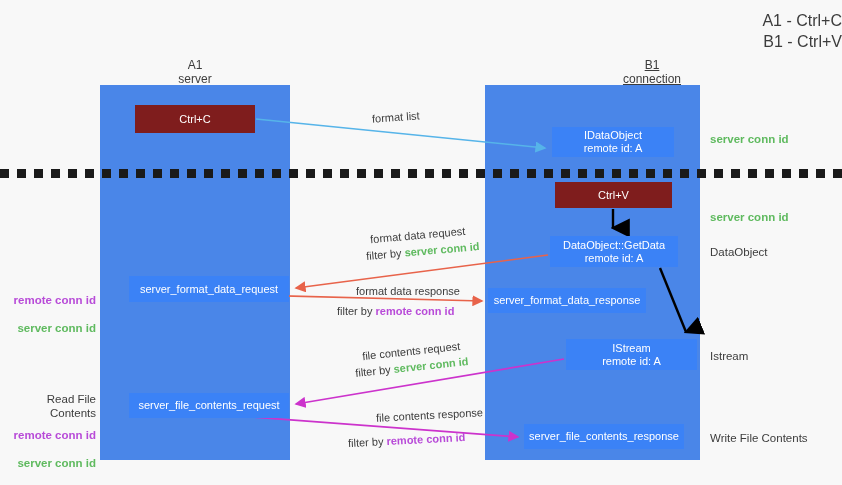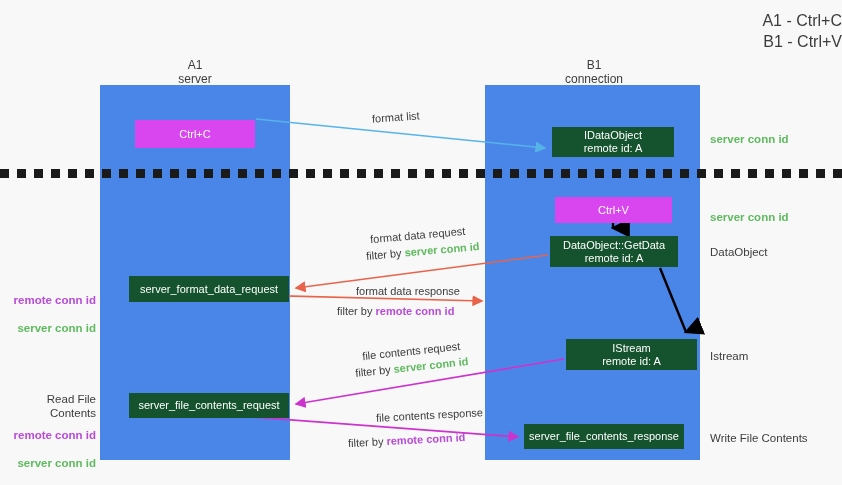--- a/index.html
+++ b/index.html
@@ -36,43 +36,43 @@
 
   
   .lane-header {
     text-align: center;
     font-size: 12px;
     line-height: 14px;
     color: #3c3c3c;
     white-space: pre-line;
   }
   #lane-header-a1 { left: 130px; top: 58px; width: 130px; }
-  #lane-header-b1 { left: 529px; top: 58px; width: 130px; }
+  #lane-header-b1 { left: 587px; top: 58px; width: 130px; text-decoration: underline; }
 
   
   .lane-body { background: #4a86e8; }
   #lane-a1 { left: 100px; top: 85px; width: 190px; height: 375px; }
   #lane-b1 { left: 485px; top: 85px; width: 215px; height: 375px; }
 
   
   .box {
     box-sizing: border-box;
     display: flex;
     flex-direction: column;
     align-items: center;
     justify-content: center;
     color: #ffffff;
     font-size: 11px;
     line-height: 13px;
     text-align: center;
     white-space: pre-line;
     padding: 2px 4px;
   }
-  .box.green  { background: #d946ef; margin-top: 15px; }
-  .box.orange { background: #14532d; text-align: center; }
+  .box.green  { background: #7f1d1d; }
+  .box.orange { background: #3b82f6; text-align: center; }
 
   #box-ctrlc      { left: 135px; top: 105px; width: 120px; height: 28px; }
   #box-idataobject{ left: 552px; top: 127px; width: 122px; height: 30px; }
   #box-ctrlv      { left: 555px; top: 182px; width: 117px; height: 26px; }
   #box-getdata    { left: 550px; top: 236px; width: 128px; height: 31px; }
   #box-fmt-req    { left: 129px; top: 276px; width: 160px; height: 26px; }
   #box-fmt-res    { left: 488px; top: 288px; width: 158px; height: 25px; }
   #box-istream    { left: 566px; top: 339px; width: 131px; height: 31px; }
   #box-file-req   { left: 129px; top: 393px; width: 160px; height: 25px; }
   #box-file-res   { left: 524px; top: 424px; width: 160px; height: 25px; }
@@ -187,20 +187,21 @@
 
   <div class="abs" id="divider"></div>
 
   <div class="abs box green" id="box-ctrlc">Ctrl+C</div>
   <div class="abs box orange" id="box-idataobject">IDataObject
 remote id: A</div>
   <div class="abs box green" id="box-ctrlv">Ctrl+V</div>
   <div class="abs box orange" id="box-getdata">DataObject::GetData
 remote id: A</div>
   <div class="abs box orange" id="box-fmt-req">server_format_data_request</div>
+  <div class="abs box orange" id="box-fmt-res">server_format_data_response</div>
   <div class="abs box orange" id="box-istream">IStream
 remote id: A</div>
   <div class="abs box orange" id="box-file-res">server_file_contents_response</div>
   <div class="abs box orange" id="box-file-req">server_file_contents_request</div>
 
   <div class="abs side-note note-green" id="note-server-1">server conn id</div>
   <div class="abs side-note note-green" id="note-server-2">server conn id</div>
   <div class="abs side-note note-plain" id="note-dataobject">DataObject</div>
   <div class="abs side-note note-plain" id="note-istream">Istream</div>
   <div class="abs side-note note-plain" id="note-writefile">Write File Contents</div>

